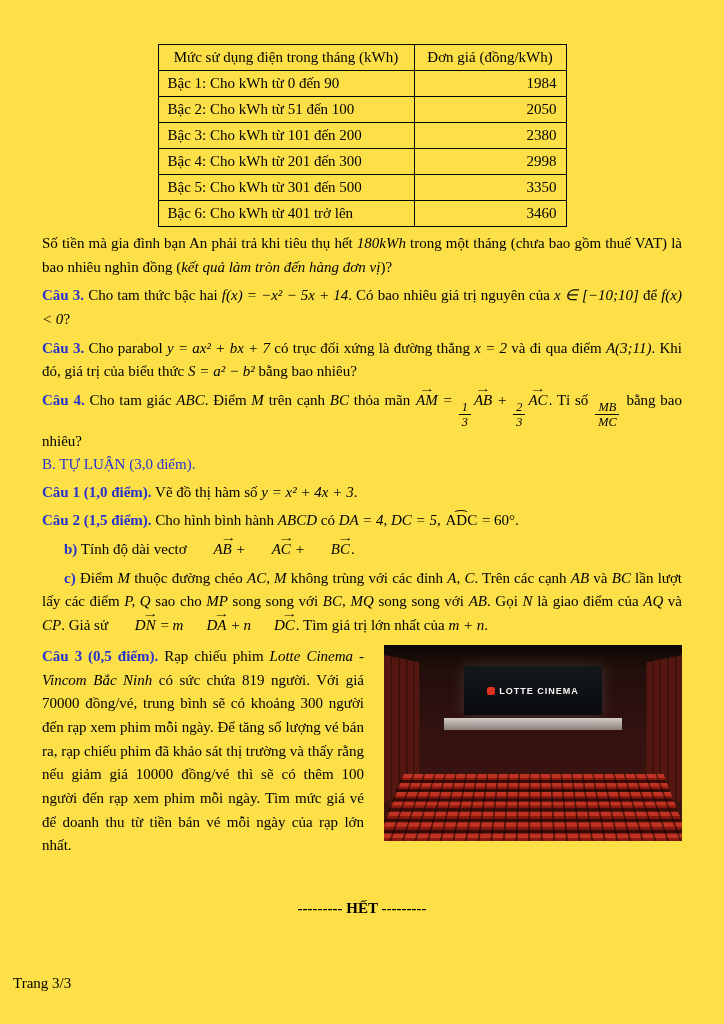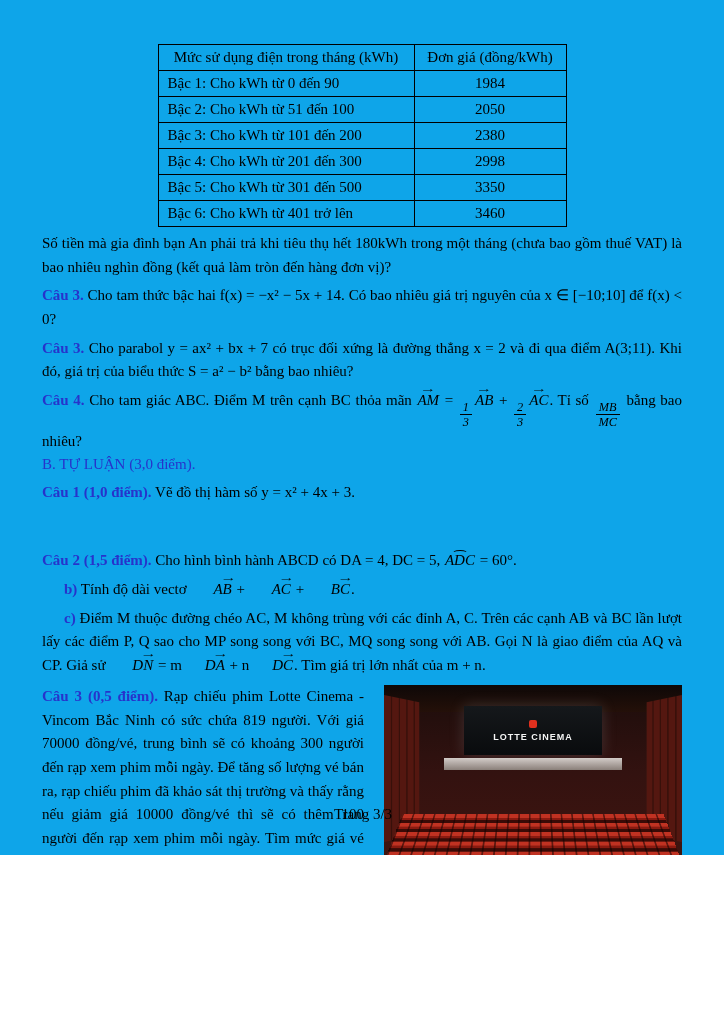--- a/index.html
+++ b/index.html
@@ -3,45 +3,45 @@
 <meta charset="utf-8">
 <style>
   * { margin:0; padding:0; box-sizing:border-box; }
   :root { --blue:#2733cb; }
   html,body { background:#ffffff; }
   body {
     width:724px; height:1024px;
     font-family:"Liberation Serif", serif;
     font-size:15px; color:#000;
   }
-  .page { position:relative; width:724px; height:855px; padding:44px 42px 0 42px; overflow:hidden; background:#0ea5e9; }
+  .page { position:relative; width:724px; height:1024px; padding:44px 42px 0 42px; overflow:hidden; background:#fde047; }
 
   
   table.pricing { border-collapse:collapse; margin:0 auto 2px auto; }
   table.pricing th, table.pricing td {
     border:1px solid #000; padding:4px 9px; font-size:15px; font-weight:normal;
   }
   table.pricing thead th { text-align:center; }
   td.c1, th.c1 { width:256px; text-align:left; }
-  td.c2, th.c2 { width:152px; text-align:center; }
+  td.c2, th.c2 { width:152px; text-align:right; }
 
   
   .para { text-align:justify; line-height:1.58; margin-top:5px; }
   .qlabel { color:var(--blue); font-weight:bold; }
   .section-heading { color:var(--blue); font-weight:normal; line-height:1.5; }
   .sub { text-indent:22px; }
 
   
-  .mt-m { }
+  .mt-m { font-style:italic; }
   .mt-vec { position:relative; display:inline-block; font-style:italic; padding:0 1px; }
   .mt-vec::before {
     content:"\2192"; position:absolute; left:50%; top:-0.82em;
     transform:translateX(-50%) scaleX(1.5); font-style:normal; font-size:0.72em;
   }
-  .mt-hat { position:relative; display:inline-block; font-style:italic; padding:0 1px;margin-top:40px; }
+  .mt-hat { position:relative; display:inline-block; padding:0 1px; }
   .mt-hat::before {
     content:"\2322"; position:absolute; left:50%; top:-0.72em;
     transform:translateX(-50%) scaleX(1.9); font-style:normal; font-size:0.8em;
   }
   .mt-frac {
     display:inline-flex; flex-direction:column; align-items:center;
     vertical-align:-0.5em; font-size:0.82em; line-height:1.15; font-style:italic; margin:0 2px;
   }
   .mt-frac .fr-n { border-bottom:1px solid #000; padding:0 3px; }
   .mt-frac .fr-d { padding:0 3px; }
@@ -59,40 +59,39 @@
     background:linear-gradient(180deg,#0e0807,#241009); }
   .cin-wall { position:absolute; top:5%; bottom:20%; width:17%;
     background:repeating-linear-gradient(90deg,#541710 0 9px,#38100a 9px 11px); }
   .cin-wall-left  { left:0;  transform:perspective(300px) rotateY(40deg);  transform-origin:left center; }
   .cin-wall-right { right:0; transform:perspective(300px) rotateY(-40deg); transform-origin:right center; }
   .cin-screen {
     position:absolute; left:27%; top:11%; width:46%; height:25%;
     background:linear-gradient(180deg,#15181b,#090b0d);
     display:flex; align-items:center; justify-content:center; gap:4px;
     box-shadow:0 0 14px rgba(200,210,220,0.18);
-    flex-direction:column;
   }
   .cin-logo { width:8px; height:8px; border-radius:2px; background:#e0301e; }
   .cin-screen-text {
     color:#f5f5f5; font-family:"Liberation Sans",sans-serif;
     font-size:9px; font-weight:bold; letter-spacing:1px; white-space:nowrap;
   }
   .cin-stage { position:absolute; left:20%; top:37.5%; width:60%; height:6%;
     background:linear-gradient(180deg,#efece8,#9a938d); opacity:0.85; }
   .cin-seats {
     position:absolute; left:-4%; right:-4%; bottom:-6%; height:58%;
     transform:perspective(260px) rotateX(32deg); transform-origin:50% 100%;
     background:
       repeating-linear-gradient(90deg, rgba(15,3,2,0.55) 0 2px, rgba(0,0,0,0) 2px 13px),
       repeating-linear-gradient(180deg, #c03222 0 6px, #8a1a10 6px 10px, #3a0a06 10px 15px);
   }
 
   
   .end-marker { text-align:center; font-weight:bold; margin-top:42px; }
-  .page-footer { position:absolute; left:2px; right:0; bottom:32px; text-align:center; }
+  .page-footer { position:absolute; left:13px; right:0; bottom:32px; text-align:left; }
 </style>
 </head>
 <body>
 
 <div class="page">
 
   <table class="pricing">
     <thead>
       <tr>
         <th class="c1">Mức sử dụng điện trong tháng (kWh)</th>

